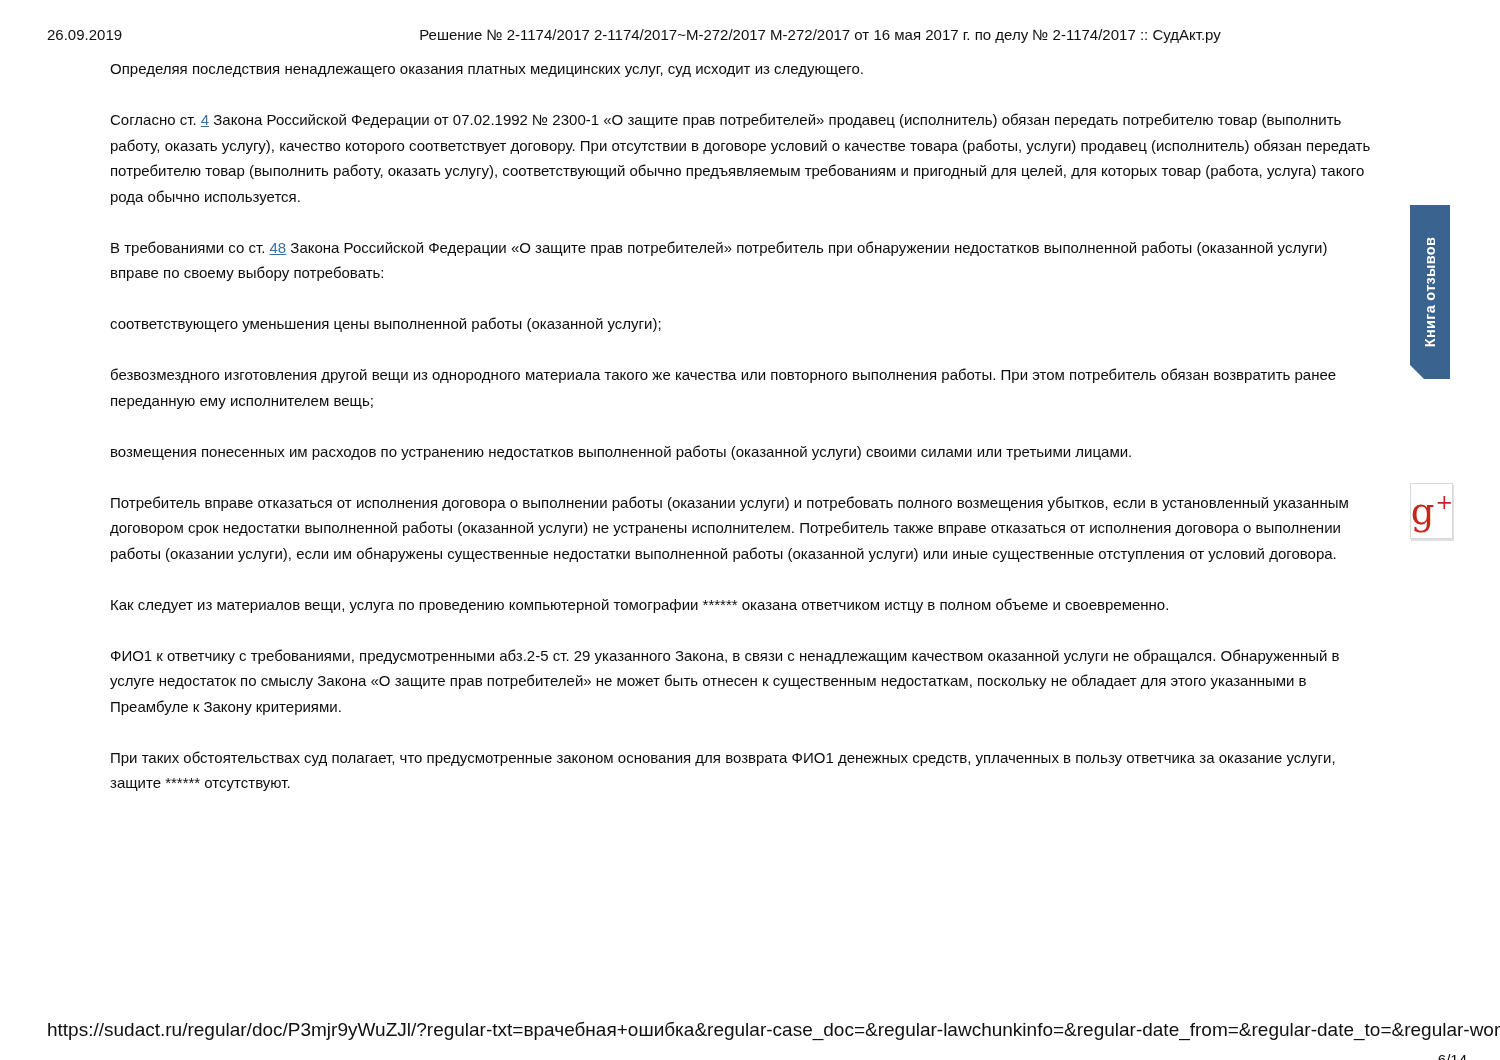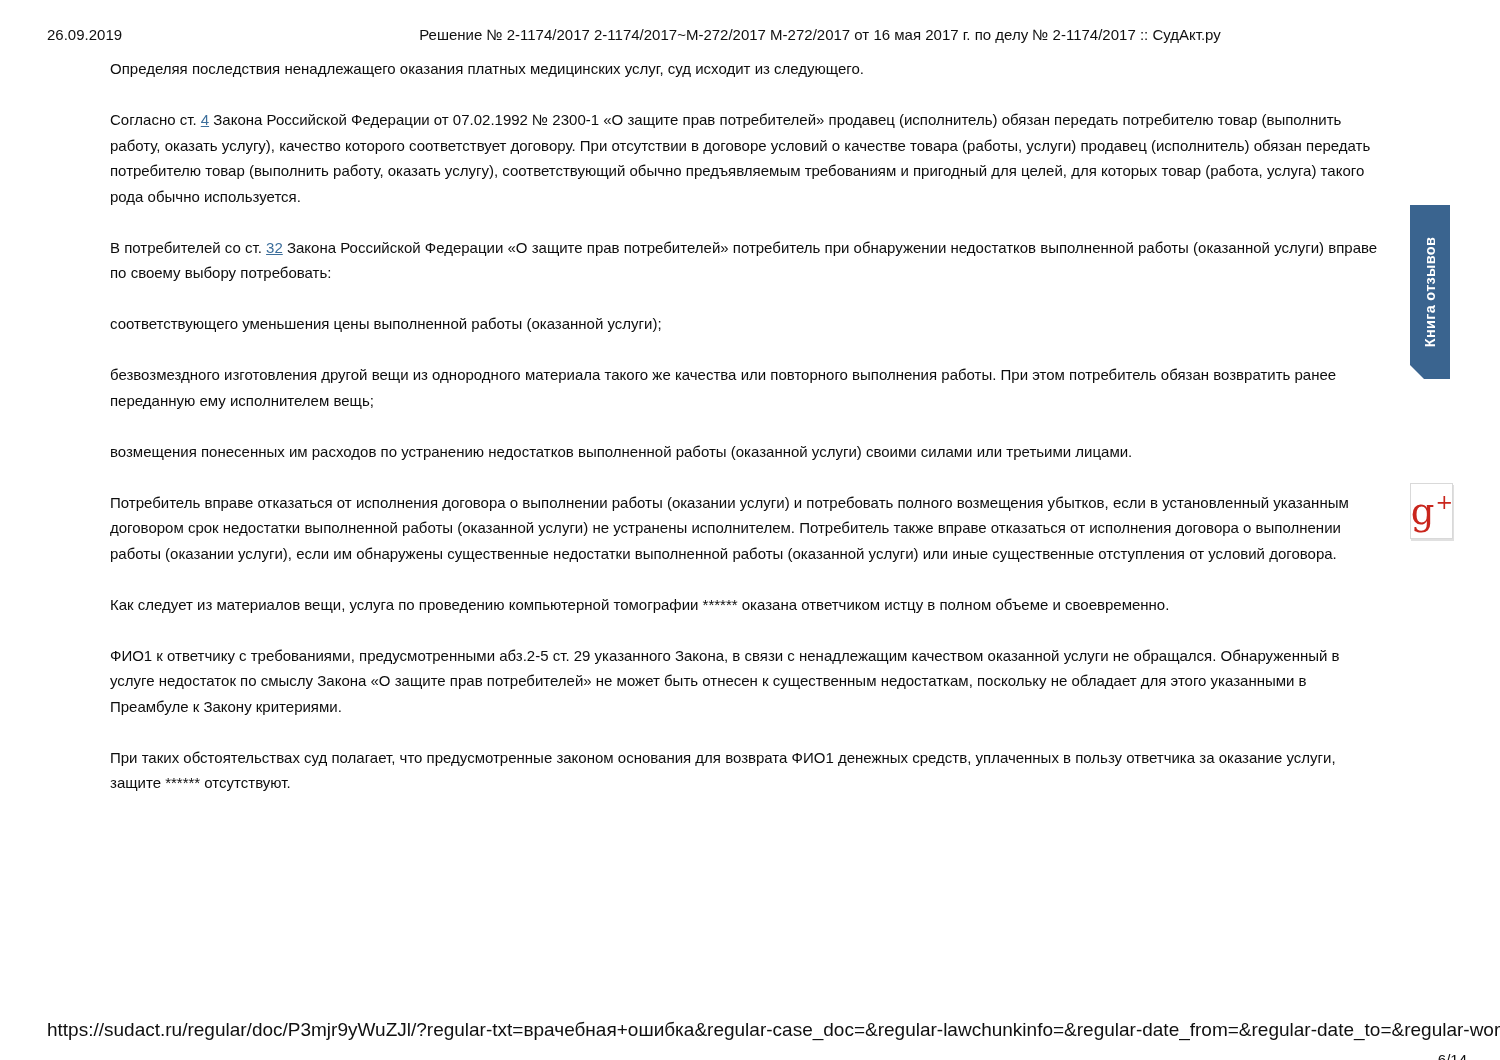--- a/index.html
+++ b/index.html
@@ -113,21 +113,21 @@
 </style>
 </head>
 <body>
 
 <div class="hdr-date">26.09.2019</div>
 <div class="hdr-title">Решение № 2-1174/2017 2-1174/2017~М-272/2017 М-272/2017 от 16 мая 2017 г. по делу № 2-1174/2017 :: СудАкт.ру</div>
 
 <div class="content">
   <p>Определяя последствия ненадлежащего оказания платных медицинских услуг, суд исходит из следующего.</p>
   <p><span>Согласно ст. </span><a class="doc-link">4</a><span> Закона Российской Федерации от 07.02.1992 № 2300-1 «О защите прав потребителей» продавец (исполнитель) обязан передать потребителю товар (выполнить работу, оказать услугу), качество которого соответствует договору. При отсутствии в договоре условий о качестве товара (работы, услуги) продавец (исполнитель) обязан передать потребителю товар (выполнить работу, оказать услугу), соответствующий обычно предъявляемым требованиям и пригодный для целей, для которых товар (работа, услуга) такого рода обычно используется.</span></p>
-  <p><span>В потребителей со ст. </span><a class="doc-link">32</a><span> Закона Российской Федерации «О защите прав потребителей» потребитель при обнаружении недостатков выполненной работы (оказанной услуги) вправе по своему выбору потребовать:</span></p>
+  <p><span>В требованиями со ст. </span><a class="doc-link">48</a><span> Закона Российской Федерации «О защите прав потребителей» потребитель при обнаружении недостатков выполненной работы (оказанной услуги) вправе по своему выбору потребовать:</span></p>
   <p>соответствующего уменьшения цены выполненной работы (оказанной услуги);</p>
   <p>безвозмездного изготовления другой вещи из однородного материала такого же качества или повторного выполнения работы. При этом потребитель обязан возвратить ранее переданную ему исполнителем вещь;</p>
   <p>возмещения понесенных им расходов по устранению недостатков выполненной работы (оказанной услуги) своими силами или третьими лицами.</p>
   <p>Потребитель вправе отказаться от исполнения договора о выполнении работы (оказании услуги) и потребовать полного возмещения убытков, если в установленный указанным договором срок недостатки выполненной работы (оказанной услуги) не устранены исполнителем. Потребитель также вправе отказаться от исполнения договора о выполнении работы (оказании услуги), если им обнаружены существенные недостатки выполненной работы (оказанной услуги) или иные существенные отступления от условий договора.</p>
   <p>Как следует из материалов вещи, услуга по проведению компьютерной томографии ****** оказана ответчиком истцу в полном объеме и своевременно.</p>
   <p>ФИО1 к ответчику с требованиями, предусмотренными абз.2-5 ст. 29 указанного Закона, в связи с ненадлежащим качеством оказанной услуги не обращался. Обнаруженный в услуге недостаток по смыслу Закона «О защите прав потребителей» не может быть отнесен к существенным недостаткам, поскольку не обладает для этого указанными в Преамбуле к Закону критериями.</p>
   <p>При таких обстоятельствах суд полагает, что предусмотренные законом основания для возврата ФИО1 денежных средств, уплаченных в пользу ответчика за оказание услуги, защите ****** отсутствуют.</p>
 </div>
 
 <div class="feedback-tab">

